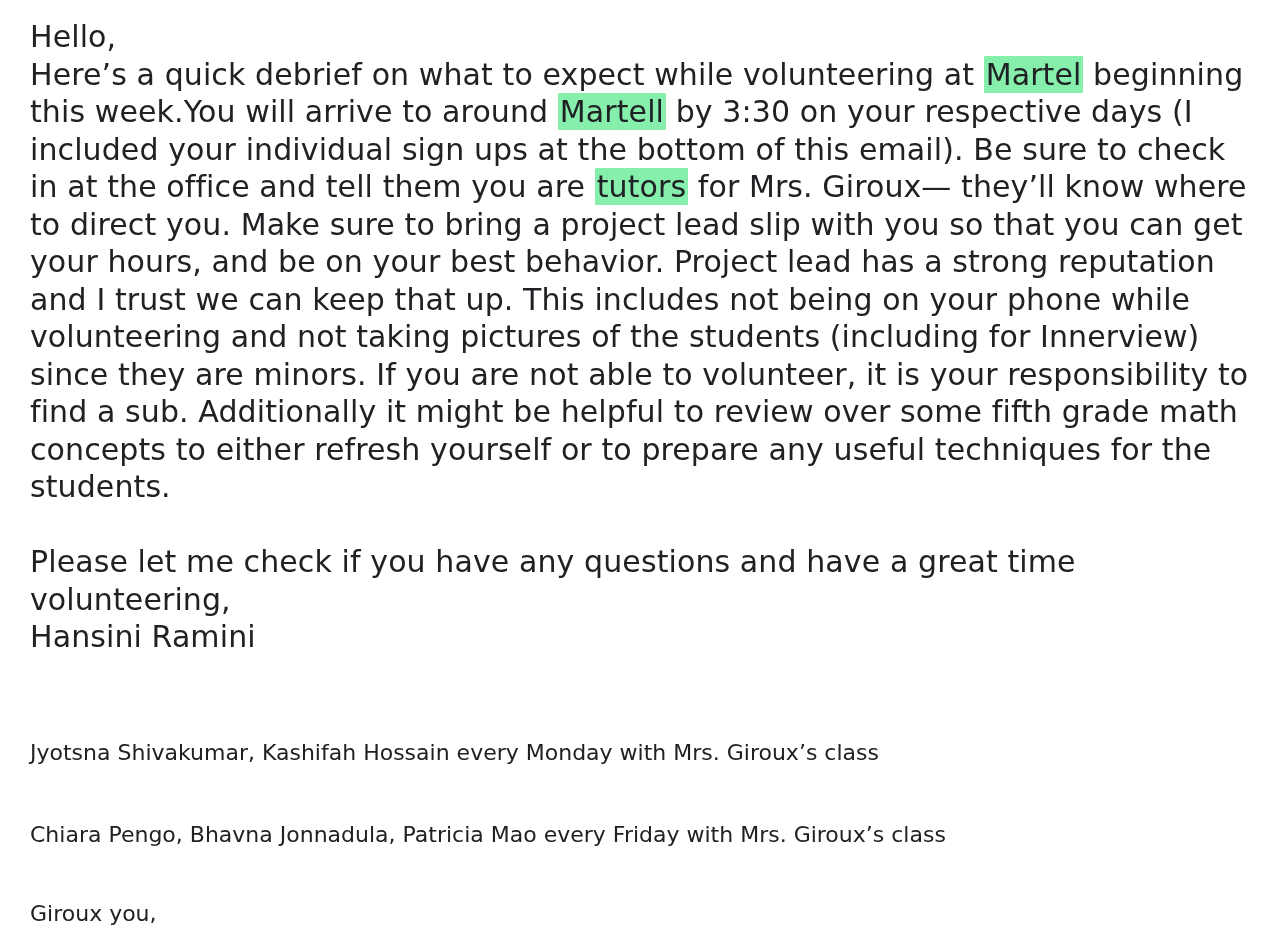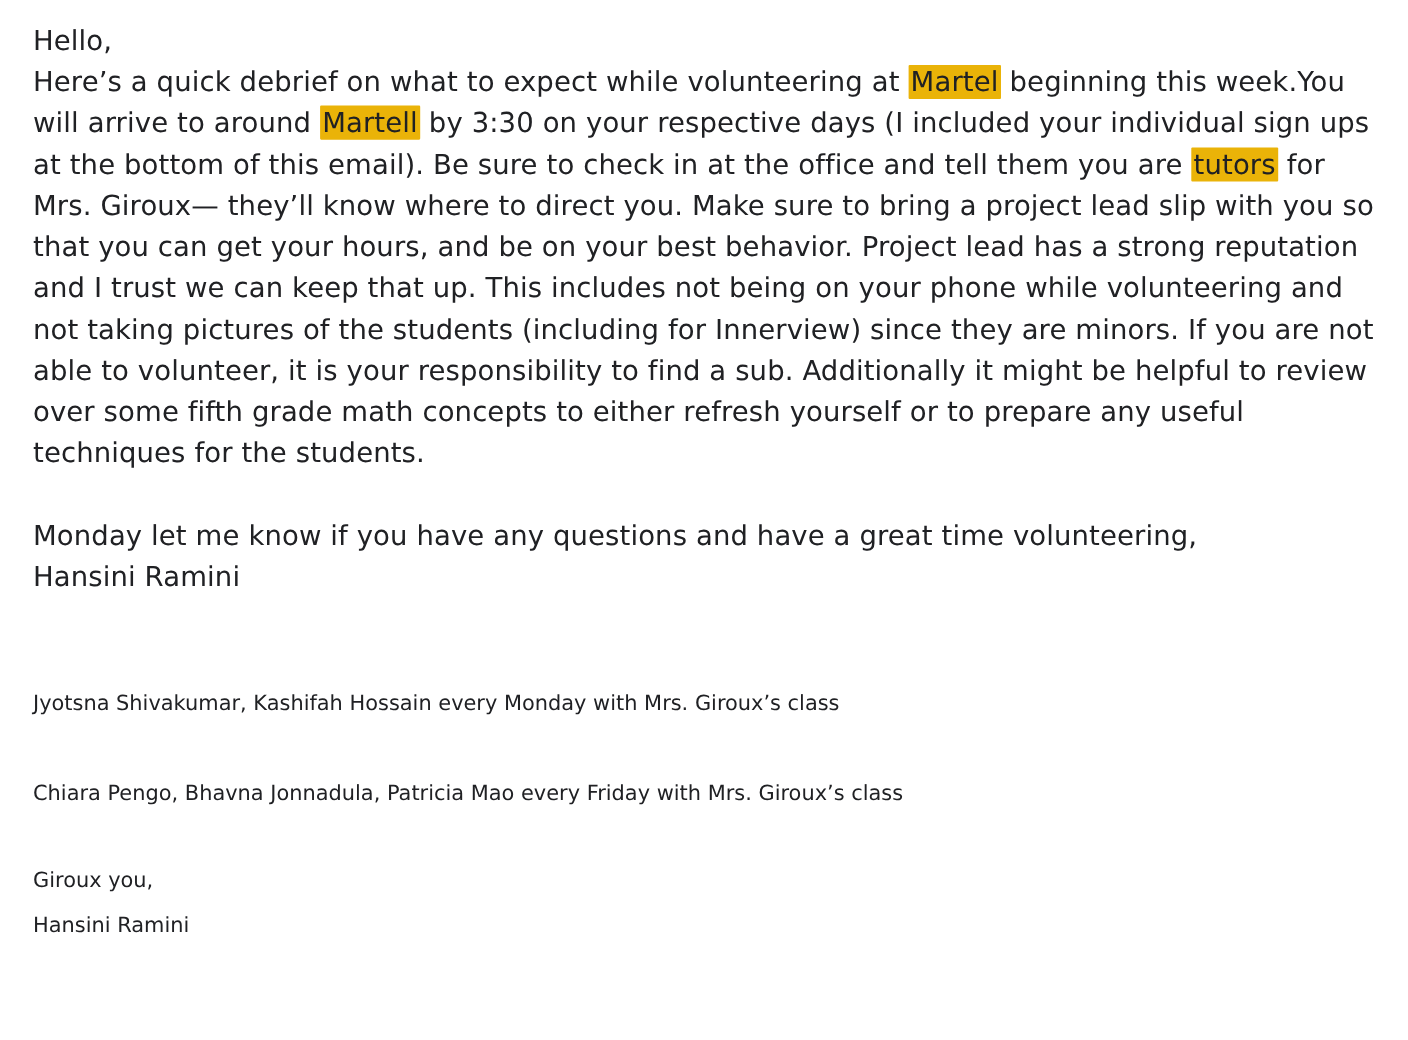--- a/index.html
+++ b/index.html
@@ -13,43 +13,43 @@
     font-family: "DejaVu Sans", sans-serif;
     color: #202124;
     overflow: hidden;
   }
   .page {
     padding: 18px 30px 0 30px;
     box-sizing: border-box;
     width: 1280px;
   }
   .body-text {
-    font-size: 25px;
+    font-size: 30px;
     line-height: 37.5px;
     color: #202124;
     letter-spacing: 0.1px;
   }
   .para {
     margin: 0;
   }
   .spacer-line {
     height: 37.5px;
   }
   .hl {
-    background: #eab308;
+    background: #86efac;
     padding: 1px 2px;
     border-radius: 1px;
     margin-top: 20px;
   }
   .gap-big {
     height: 76px;
   }
   .list-para {
     margin: 0;
-    font-size: 19px;
+    font-size: 22px;
     line-height: 41px;
     color: #202124;
   }
   .gap-mid {
     height: 41px;
   }
   .gap-small {
     height: 38px;
   }
 </style>
@@ -59,21 +59,21 @@
 <div class="page">
 
   <div class="body-text">
 
     <p class="para">Hello,</p>
 
     <p class="para"><span>Here’s a quick debrief on what to expect while volunteering at </span><span class="hl">Martel</span><span> beginning this week.You will arrive to around </span><span class="hl">Martell</span><span> by 3:30 on your respective days (I included your individual sign ups at the bottom of this email). Be sure to check in at the office and tell them you are </span><span class="hl">tutors</span><span> for Mrs. Giroux— they’ll know where to direct you. Make sure to bring a project lead slip with you so that you can get your hours, and be on your best behavior. Project lead has a strong reputation and I trust we can keep that up. This includes not being on your phone while volunteering and not taking pictures of the students (including for Innerview) since they are minors. If you are not able to volunteer, it is your responsibility to find a sub. Additionally it might be helpful to review over some fifth grade math concepts to either refresh yourself or to prepare any useful techniques for the students.</span></p>
 
     <div class="spacer-line"></div>
 
-    <p class="para">Monday let me know if you have any questions and have a great time volunteering,</p>
+    <p class="para">Please let me check if you have any questions and have a great time volunteering,</p>
     <p class="para">Hansini Ramini</p>
 
   </div>
 
   <div class="gap-big"></div>
 
   <p class="list-para">Jyotsna Shivakumar, Kashifah Hossain every Monday with Mrs. Giroux’s class</p>
 
   <div class="gap-mid"></div>
 

